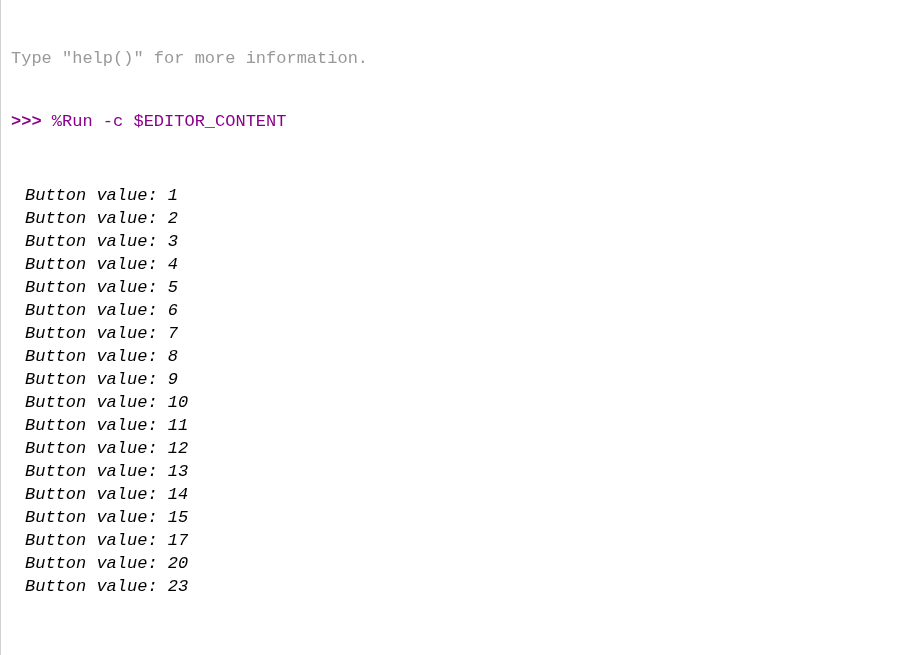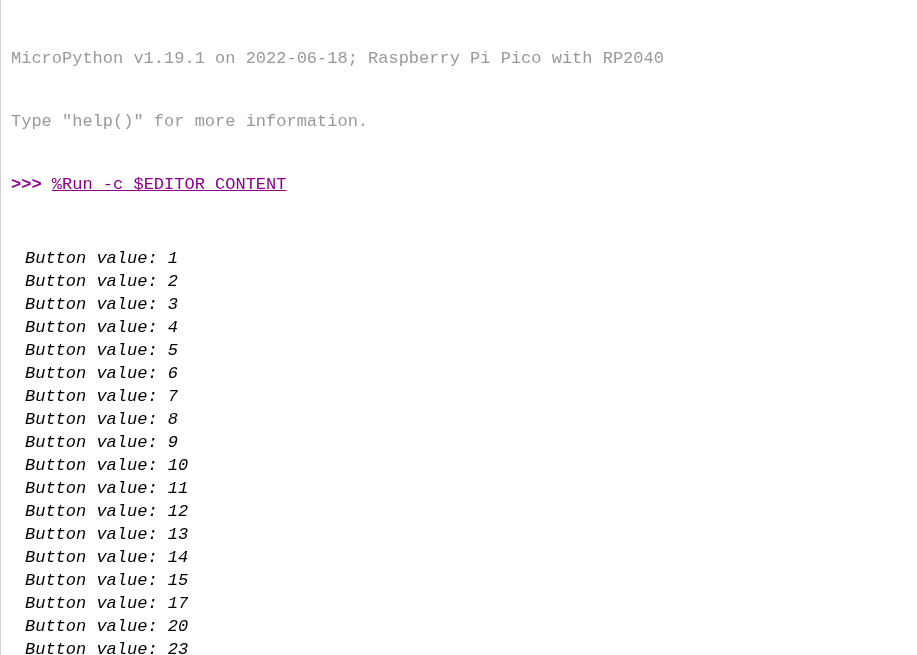--- a/index.html
+++ b/index.html
@@ -23,34 +23,32 @@
     }
     .info-line {
       color: #999999;
     }
     .prompt {
       color: #8b008b;
       font-weight: bold;
     }
     .command {
       color: #8b008b;
-      text-decoration: underline;
     }
     .output-block {
       margin-top: 10px;
       margin-left: 14px;
       color: #000000;
       line-height: 23px;
     }
     .output-line {
       white-space: pre;
       font-style: italic;
     }
   </style>
 </head>
 <body>
 
 <div class="console">
-  <div class="info-line">MicroPython v1.19.1 on 2022-06-18; Raspberry Pi Pico with RP2040</div>
   <div class="info-line">Type "help()" for more information.</div>
   <div><span class="prompt">&gt;&gt;&gt; </span><span class="command">%Run -c $EDITOR_CONTENT</span></div>
   <div class="output-block" id="output-block"><div class="output-line">Button value: 1</div><div class="output-line">Button value: 2</div><div class="output-line">Button value: 3</div><div class="output-line">Button value: 4</div><div class="output-line">Button value: 5</div><div class="output-line">Button value: 6</div><div class="output-line">Button value: 7</div><div class="output-line">Button value: 8</div><div class="output-line">Button value: 9</div><div class="output-line">Button value: 10</div><div class="output-line">Button value: 11</div><div class="output-line">Button value: 12</div><div class="output-line">Button value: 13</div><div class="output-line">Button value: 14</div><div class="output-line">Button value: 15</div><div class="output-line">Button value: 17</div><div class="output-line">Button value: 20</div><div class="output-line">Button value: 23</div></div>
 </div>
 
 </body></html>

